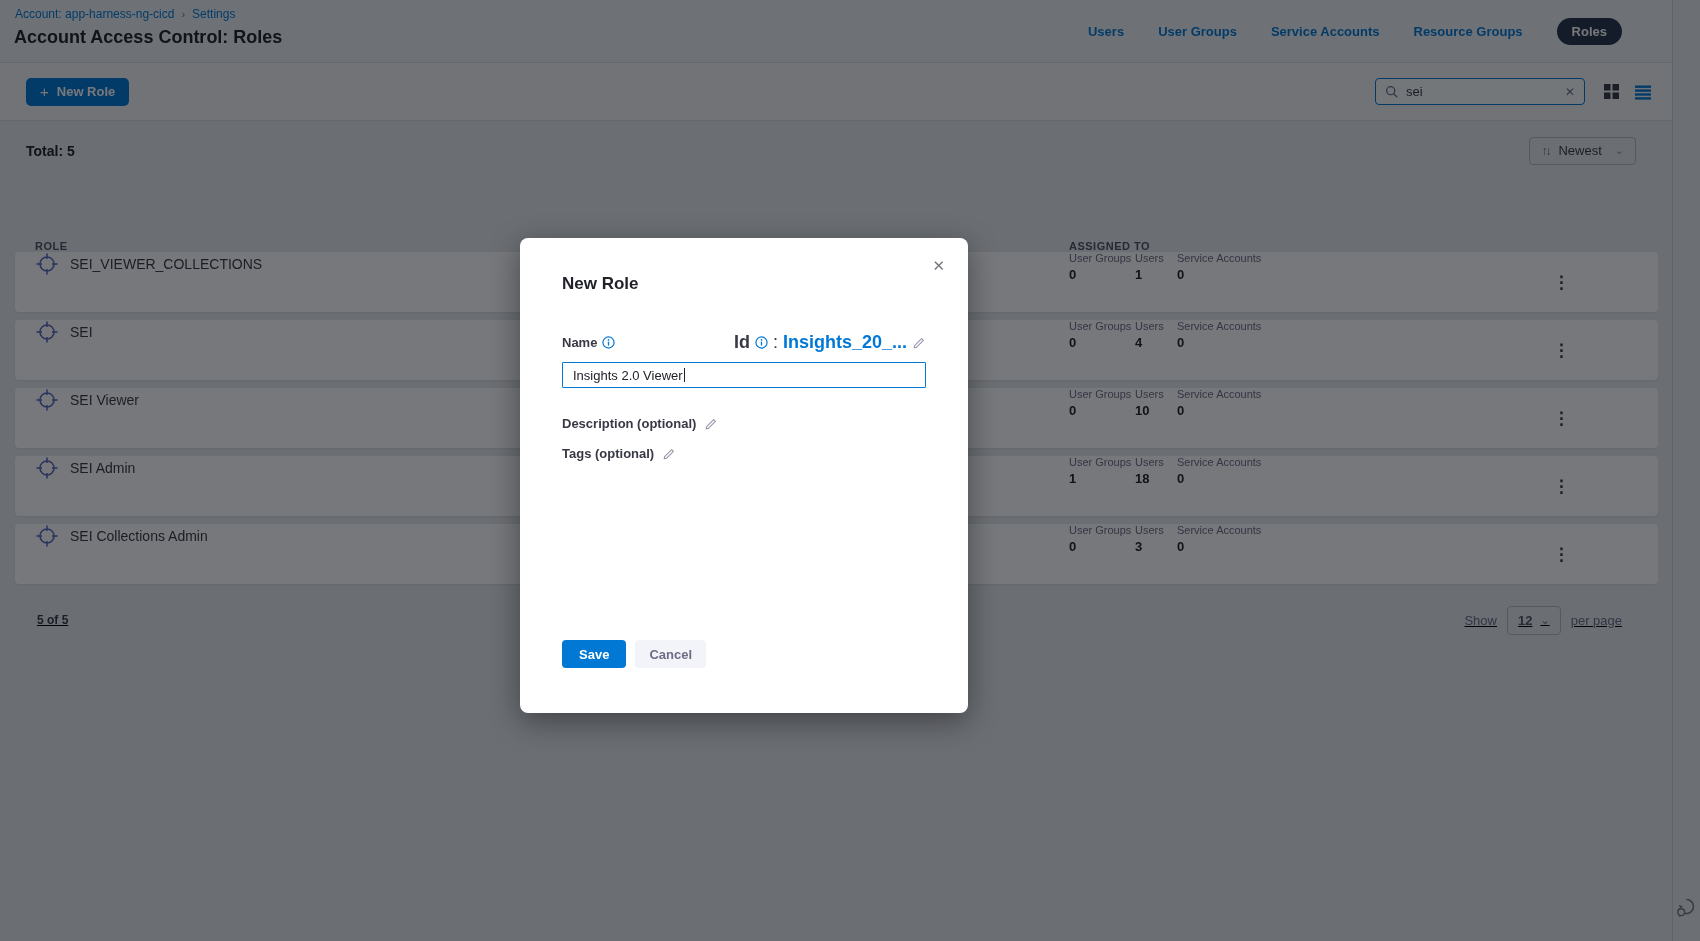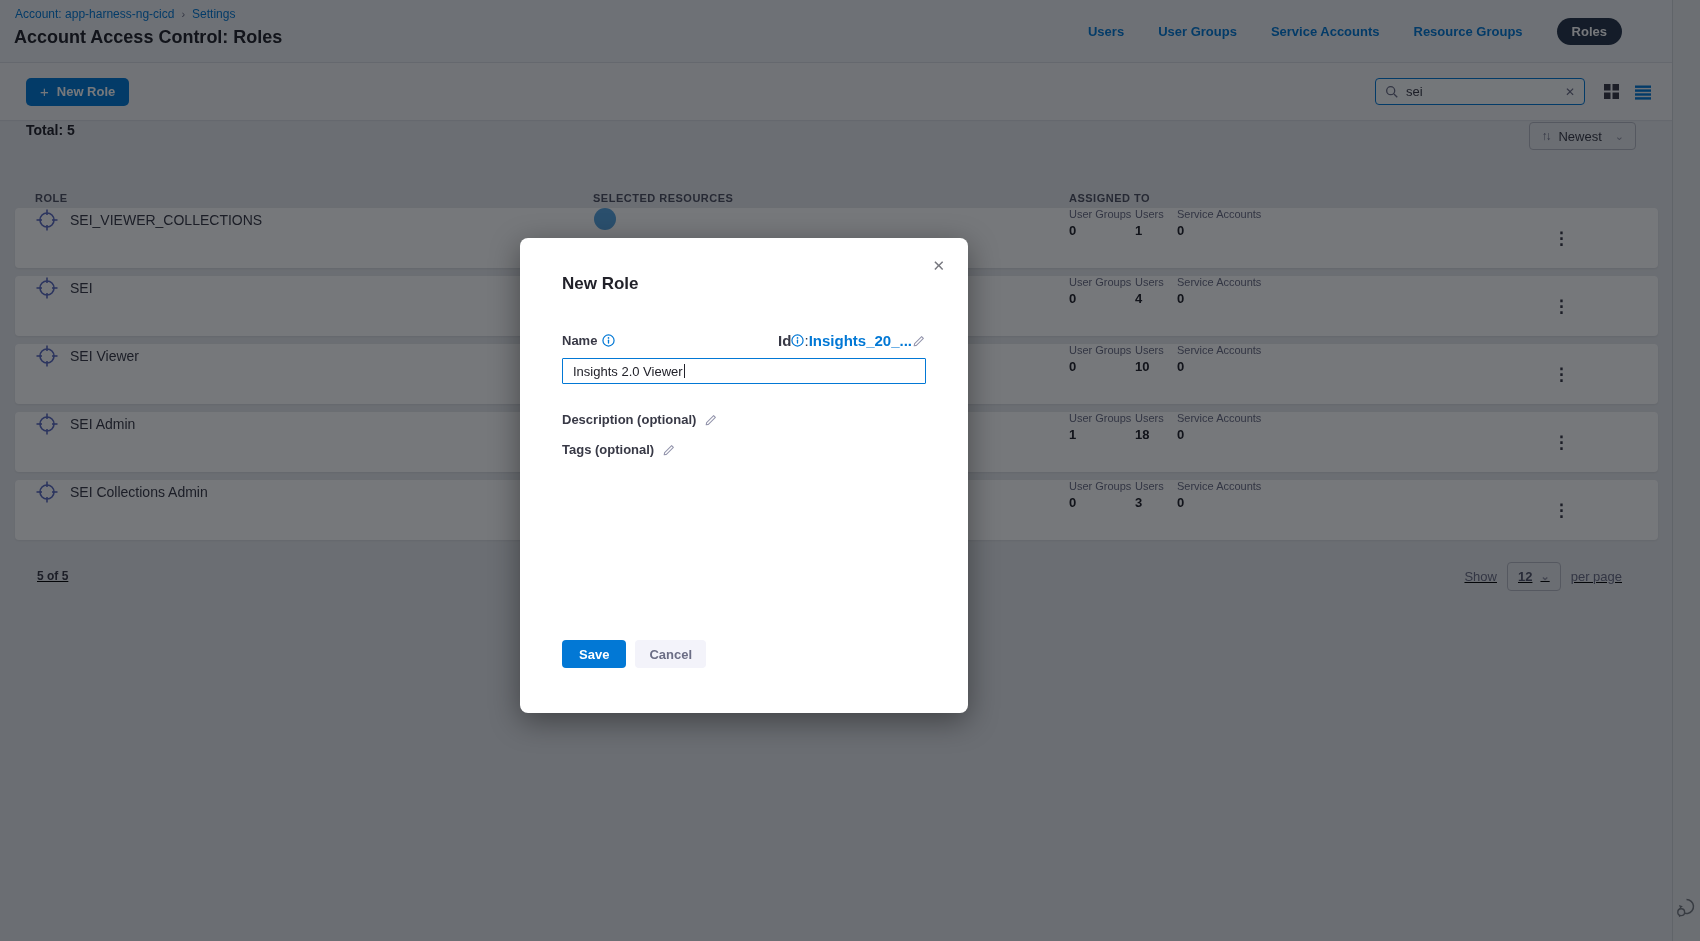--- a/index.html
+++ b/index.html
@@ -27,28 +27,28 @@
   .btn-new .plus { font-size:15px; font-weight:400; }
   .tbar-right { display:flex; align-items:center; gap:18px; }
   .search { display:flex; align-items:center; gap:7px; width:210px; height:27px; border:1px solid #0278d5;
             border-radius:4px; background:#fbfcfd; padding:0 9px; }
   .search .q { flex:1; font-size:13px; color:#383946; }
   .search .clr { color:#6b6d85; font-size:12px; cursor:pointer; }
   .viewicons { display:flex; align-items:center; gap:14px; }
 
   
   .listarea { position:absolute; left:0; top:122px; width:1672px; height:819px; background:#e7e9ed; padding:0 14px 0 15px; }
-  .list-top { height:57px; display:flex; align-items:flex-start; justify-content:space-between; padding:0 22px 0 11px; }
+  .list-top { height:57px; display:flex; align-items:center; justify-content:space-between; padding:0 22px 0 11px; }
   .total { font-size:14px; font-weight:700; color:#22222a; }
   .sortbox { display:flex; align-items:center; gap:9px; border:1px solid #b6b8c3; border-radius:4px;
              height:28px; padding:0 11px; color:#383946; font-size:13px; cursor:pointer; background:transparent; }
   .sortbox .arr { color:#6b6d85; font-size:12px; letter-spacing:-2px; }
   .sortbox .chev { color:#9293a5; font-size:11px; margin-left:4px; }
 
-  .cols { display:flex; padding-left:20px; height:29px; align-items:center; padding-top:8px; }
+  .cols { display:flex; padding-left:20px; height:29px; align-items:flex-end; padding-top:8px;margin-top:44px; }
   .cols span { font-size:11px; font-weight:700; letter-spacing:.5px; color:#4f5162; }
   .c1 { width:558px; } .c2 { width:476px; } .c3 { flex:1; }
 
   .card { position:relative; height:60px; background:#ffffff; border-radius:4px; margin-bottom:8px;
           display:flex; align-items:flex-start; padding-left:20px; box-shadow:0 1px 2px rgba(40,41,61,.08); cursor:pointer; }
   .rolecell { width:558px; display:flex; align-items:center; gap:11px; }
   .rolename { font-size:14px; font-weight:500; color:#383946; }
   .rescell { width:476px; display:flex; align-items:center; }
   .badge { width:22px; height:22px; border-radius:50%; background:#57a4e0; margin-left:1px; }
   .asgcell { flex:1; display:flex; }
@@ -73,21 +73,21 @@
   
   .dim { position:absolute; inset:0; background:rgba(5,9,15,.55); z-index:10; }
 
   
   .modal { position:absolute; left:520px; top:238px; width:448px; height:475px; background:#ffffff; z-index:20;
            border-radius:8px; box-shadow:0 8px 30px rgba(0,0,0,.4); padding:0 42px; }
   .modal .close { position:absolute; top:15px; right:19px; color:#77787f; font-size:15px; padding:4px; cursor:pointer; }
   .m-title { padding-top:36px; font-size:17px; font-weight:700; color:#22222a; }
   .m-row1 { margin-top:38px; display:flex; align-items:center; justify-content:space-between; }
   .m-lab { font-size:13px; font-weight:600; color:#383946; display:flex; align-items:center; gap:5px; }
-  .idline { display:flex; align-items:center; font-size:15px; }
+  .idline { display:flex; align-items:center; gap:5px; font-size:18px; }
   .idline .idtxt { color:#383946; font-weight:600; }
   .idline .sep { color:#383946; }
   .idline .idval { color:#0278d5; font-weight:600; cursor:pointer; }
   .textbox { margin-top:9px; height:26px; border:1.5px solid #0278d5; border-radius:1px; display:flex;
              align-items:center; padding:0 10px; font-size:13px; color:#22222a; background:#fff; }
   .caret { display:inline-block; width:1.5px; height:14px; background:#22222a; margin-left:1px; }
   .m-opt { margin-top:28px; display:flex; align-items:center; gap:8px; font-size:13px; font-weight:600; color:#383946; }
   .m-opt.second { margin-top:15px; }
   .m-btns { position:absolute; left:42px; bottom:45px; display:flex; gap:9px; }
   .btn-save { background:#0278d5; color:#fff; border:none; border-radius:4px; height:28px; padding:0 17px;

